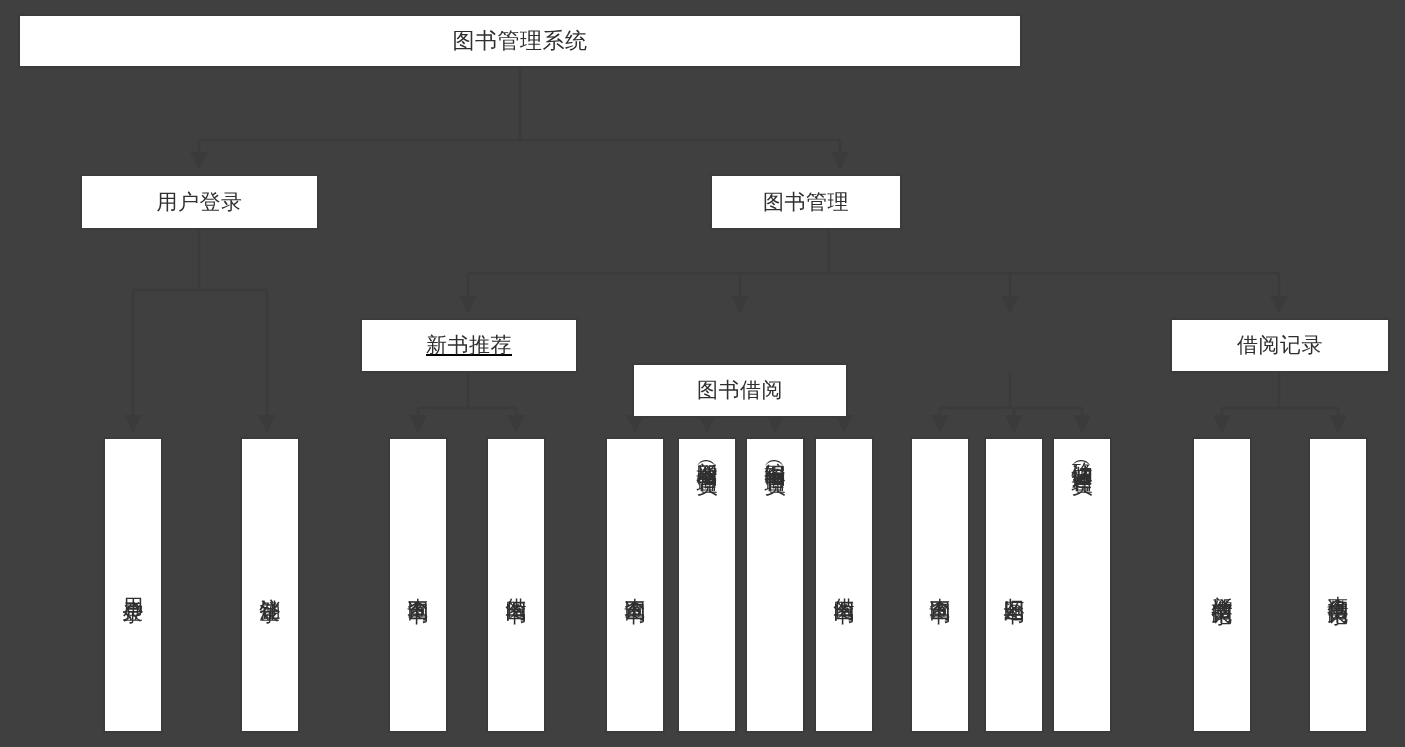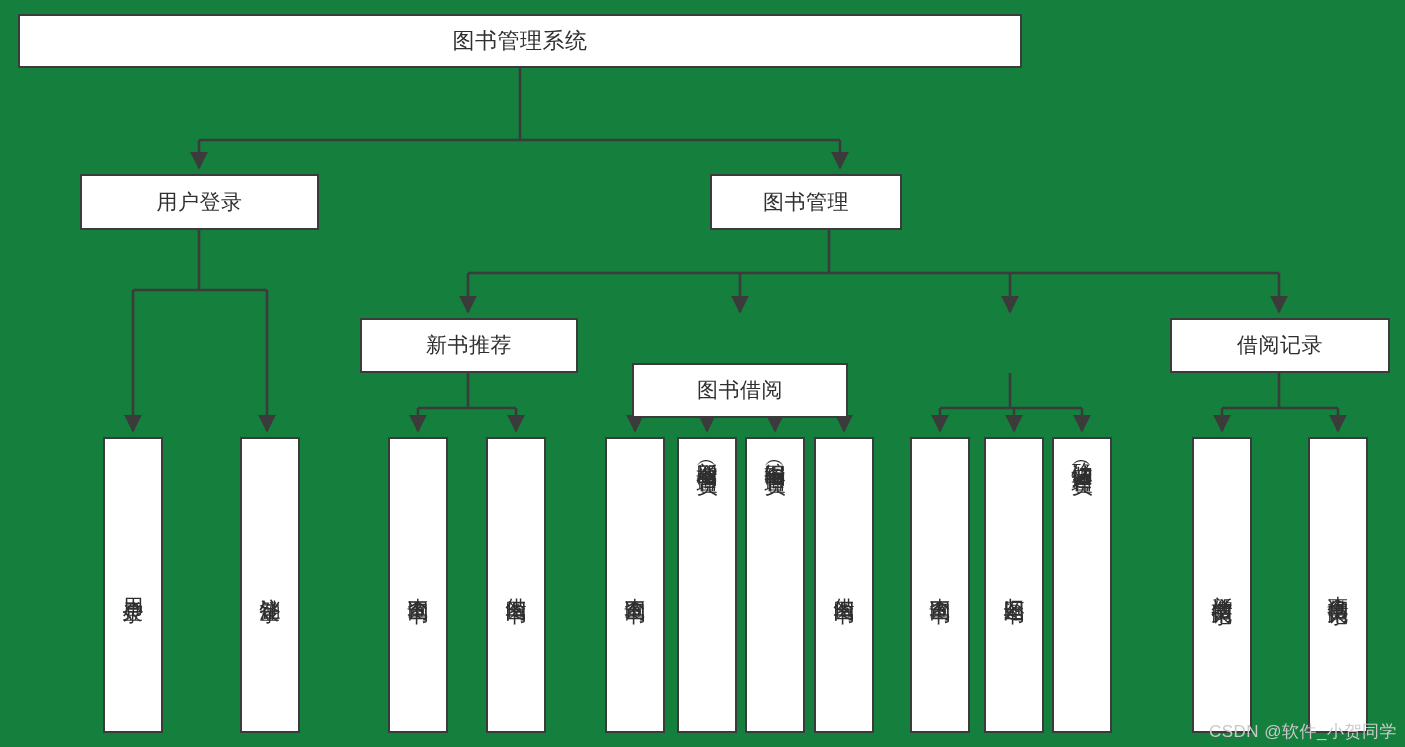--- a/index.html
+++ b/index.html
@@ -8,21 +8,21 @@
     padding: 0;
     background: #ffffff;
   }
   body {
     font-family: "Liberation Sans", "DejaVu Sans", sans-serif;
   }
   #canvas {
     position: relative;
     width: 1405px;
     height: 747px;
-    background: #15803d;
+    background: #404040;
     overflow: hidden;
   }
   #wires {
     position: absolute;
     left: 0;
     top: 0;
     width: 1405px;
     height: 747px;
     pointer-events: none;
   }
@@ -135,21 +135,21 @@
     <span class="label">图书管理系统</span>
   </div>
 
   <div class="node node-l2" style="left:80px; top:174px; width:239px; height:56px;">
     <span class="label">用户登录</span>
   </div>
   <div class="node node-l2" style="left:710px; top:174px; width:192px; height:56px;">
     <span class="label">图书管理</span>
   </div>
 
-  <div class="node node-l3" style="left:360px; top:318px; width:218px; height:55px;">
+  <div class="node node-l3" style="left:360px; top:318px; width:218px; height:55px;text-decoration:underline;">
     <span class="label">新书推荐</span>
   </div>
   <div class="node node-l3" style="left:632px; top:318px; width:216px; height:55px;margin-top:45px;">
     <span class="label">图书借阅</span>
   </div>
   <div class="node node-l3" style="left:1170px; top:318px; width:220px; height:55px;">
     <span class="label">借阅记录</span>
   </div>
 
   <div class="node node-leaf valign-mid" style="left:103px; top:437px; width:60px; height:296px;">
@@ -189,15 +189,14 @@
     <span class="label">确认归还（管理员）</span>
   </div>
 
   <div class="node node-leaf valign-mid" style="left:1192px; top:437px; width:60px; height:296px;">
     <span class="label">新增借阅记录</span>
   </div>
   <div class="node node-leaf valign-mid" style="left:1308px; top:437px; width:60px; height:296px;">
     <span class="label">查询借阅记录</span>
   </div>
 
-  <div class="watermark">CSDN @软件_小贺同学</div>
 
 </div>
 
 </body></html>

